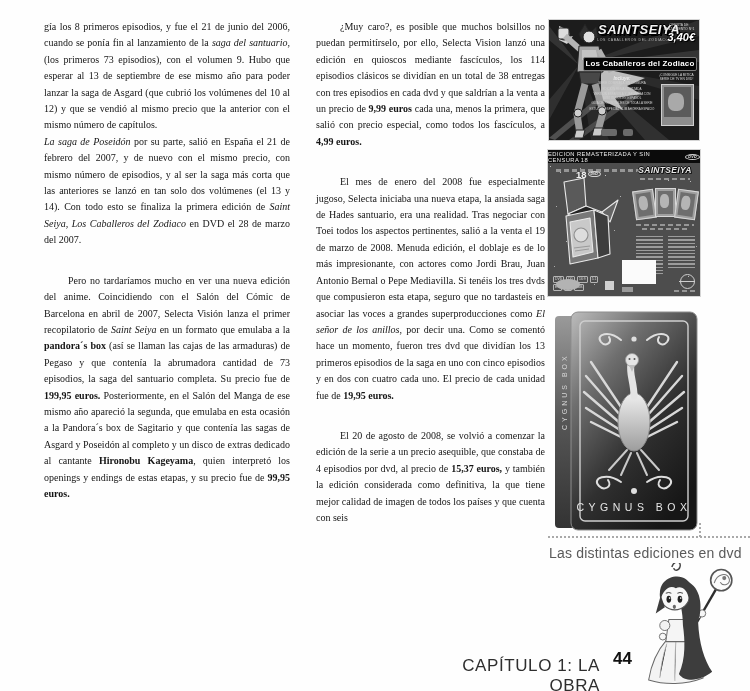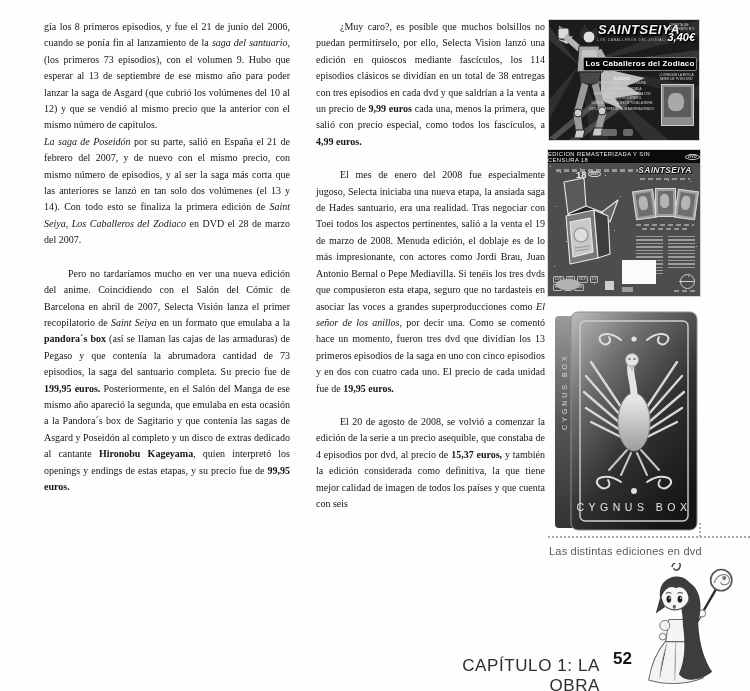--- a/index.html
+++ b/index.html
@@ -9,38 +9,38 @@
   }
   
   .col{
     position:absolute;top:19px;text-align:justify;color:#151515;
     font-size:10px;line-height:16.4px;
     -webkit-hyphens:auto;hyphens:auto;
   }
   #col-left{left:44px;width:246px;}
   #col-right{left:316px;width:229px;}
   .col p{margin:0;}
-  .col p.gap{margin-top:17px;}
+  .col p.gap{margin-top:24px;}
   .col p.indent{text-indent:24px;}
   .it{font-style:italic;}
   .bd{font-weight:bold;}
   
   #footer-chapter{
     position:absolute;left:430px;top:656px;width:170px;text-align:right;
     font-family:"Liberation Sans",sans-serif;font-size:17px;letter-spacing:.6px;
     color:#2e2e2e;
   }
   #page-number{
     position:absolute;left:613px;top:649px;
     font-family:"Liberation Sans",sans-serif;font-size:17px;font-weight:bold;color:#111;
   }
   
   #caption{
     position:absolute;left:549px;top:545px;
-    font-family:"Liberation Sans",sans-serif;font-size:11px;color:#5a5a5a;letter-spacing:.2px;
+    font-family:"Liberation Sans",sans-serif;font-size:14px;color:#5a5a5a;letter-spacing:.2px;
   }
   #dotted-rule{position:absolute;left:548px;top:536px;width:202px;border-top:2px dotted #a9a9a9;}
   #dotted-tick{position:absolute;left:699px;top:523px;height:14px;border-left:2px dotted #a9a9a9;}
 
   
   #ad-top{position:absolute;left:549px;top:20px;width:150px;height:120px;background:#181818;outline:1px solid #d5d5d5;}
   #ad-top svg{position:absolute;left:0;top:0;}
   .adt{position:absolute;font-family:"Liberation Sans",sans-serif;}
   #adt-logo{left:34px;top:2px;width:112px;text-align:center;font-size:13px;font-weight:bold;font-style:italic;
     color:#f2f2f2;letter-spacing:.5px;
@@ -293,21 +293,21 @@
   </g>
   <circle cx="83" cy="181" r="3" fill="#dedede"></circle>
   <text x="83" y="201" text-anchor="middle" font-family="Liberation Sans, sans-serif" font-size="10.5" letter-spacing="4.5" fill="#e6e6e6">CYGNUS BOX</text>
 </svg>
 
 <div id="dotted-tick"></div>
 <div id="dotted-rule"></div>
 <div id="caption">Las distintas ediciones en dvd</div>
 
 <div id="footer-chapter">CAPÍTULO 1: LA OBRA</div>
-<div id="page-number">52</div>
+<div id="page-number">44</div>
 
 <svg id="mascot" viewBox="0 0 110 125">
 
   <line x1="60" y1="62" x2="82" y2="24" stroke="#2e2e2e" stroke-width="2.4"></line>
   <circle cx="86" cy="17" r="10.5" fill="#fbfbfb" stroke="#555" stroke-width="1.6"></circle>
   <path d="M79,20 C82,10 92,9 94,16 C95,21 88,24 85,19" stroke="#777" stroke-width="1" fill="none"></path>
   <circle cx="89" cy="15" r="2" fill="#777"></circle>
 
   <path d="M14,116 C17,97 25,84 32,76 L52,76 C60,84 66,96 68,114 C50,121 30,121 14,116 Z" fill="#f3f3f3" stroke="#6a6a6a" stroke-width="1"></path>
   <g stroke="#ababab" stroke-width="0.8">

